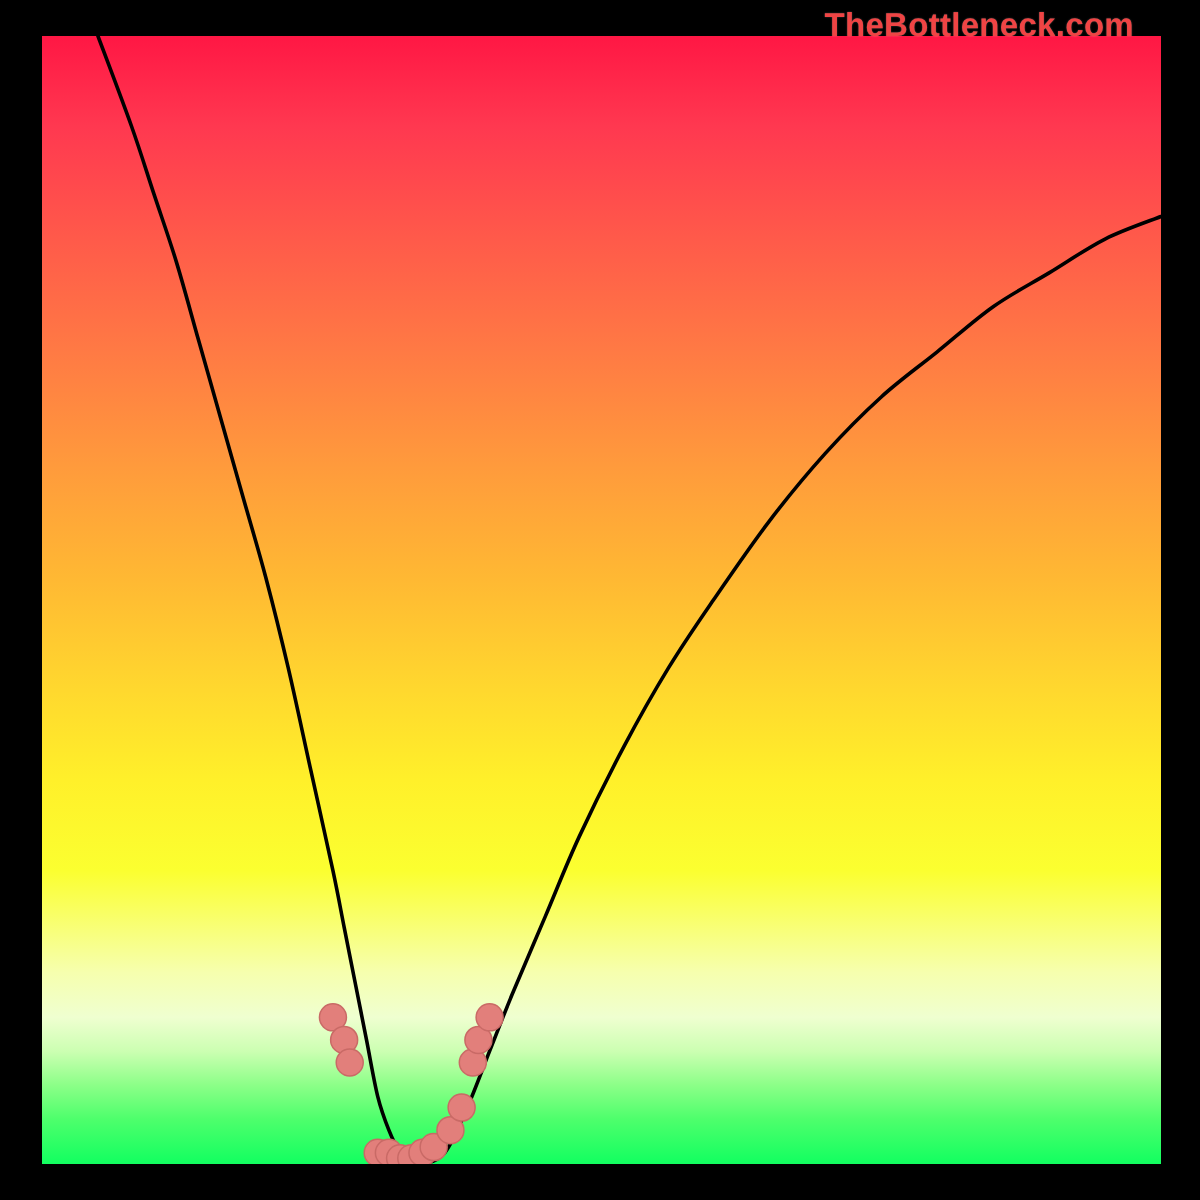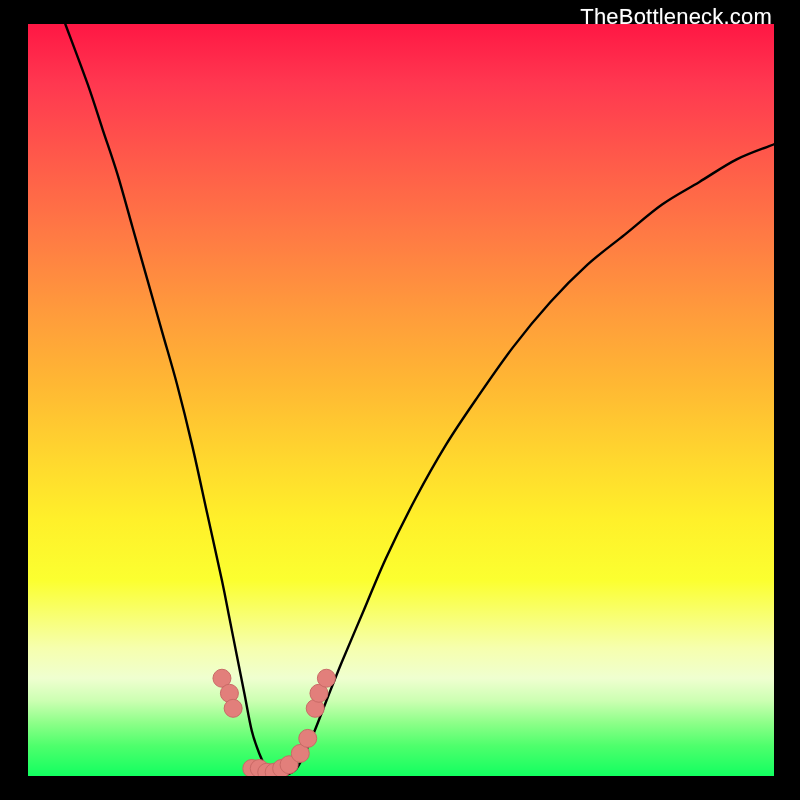--- a/index.html
+++ b/index.html
@@ -37,25 +37,25 @@
       #ccffb2 90%,
       #8cff88 93%,
       #4eff6c 96%,
       #12ff60 100%
     );
   }
 
   .attribution {
     position: absolute;
     top: 4px;
-    right: 28px;
+    right: 44px;
     font-size: 22px;
-    font-weight: 400;
+    font-weight: 700;
     letter-spacing: 0.2px;
-    color: #ffffff;
+    color: #ef4444;
     z-index: 50;
     text-shadow: 0 0 1px rgba(255,255,255,0.35);
   }
 
   svg.curve-layer {
     position: absolute;
     left: 0;
     top: 0;
     width: 746px;
     height: 752px;

